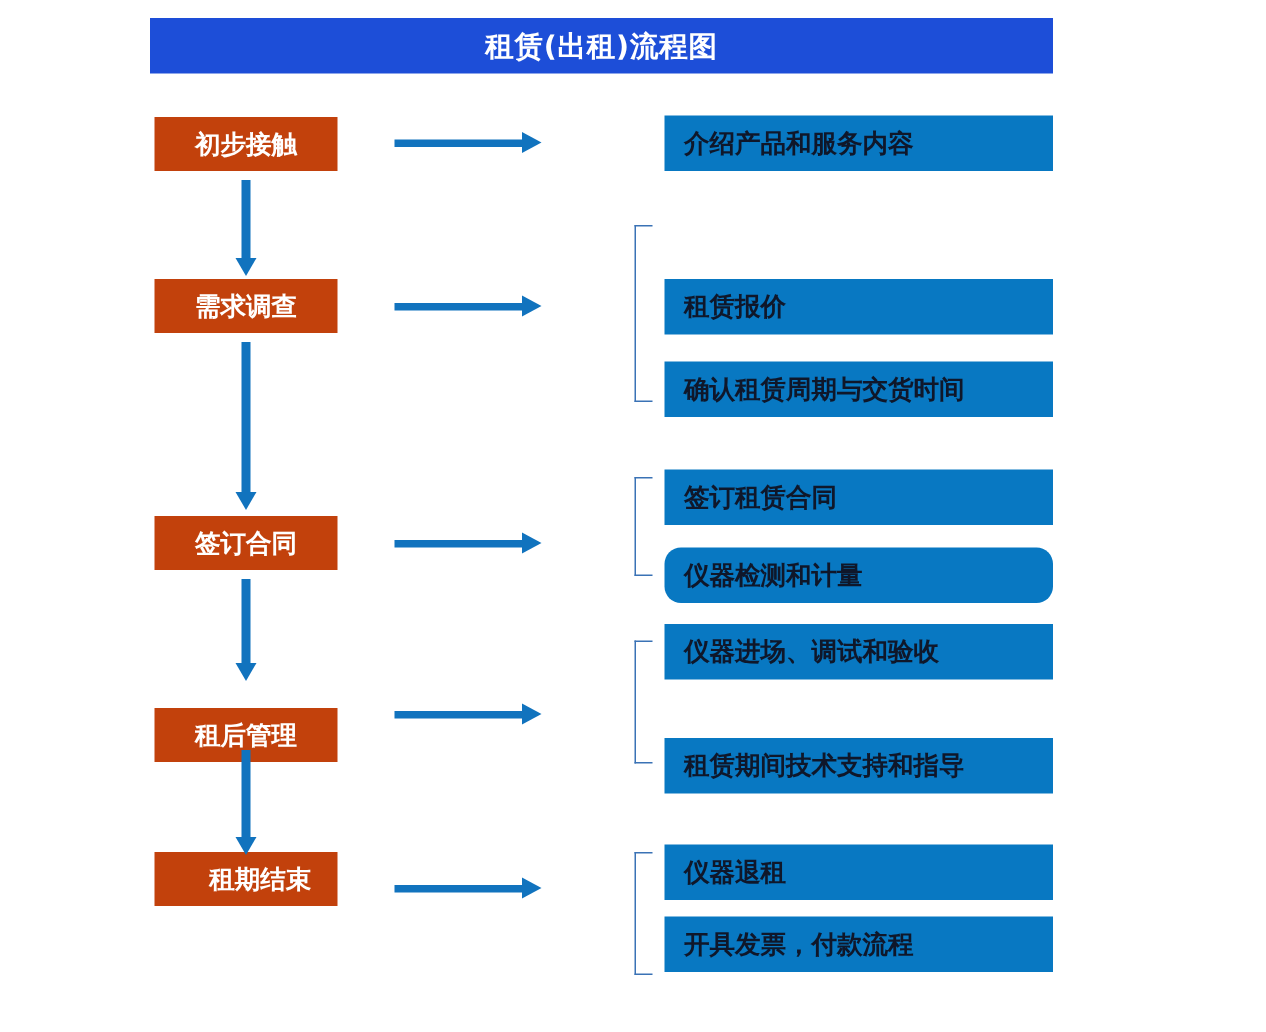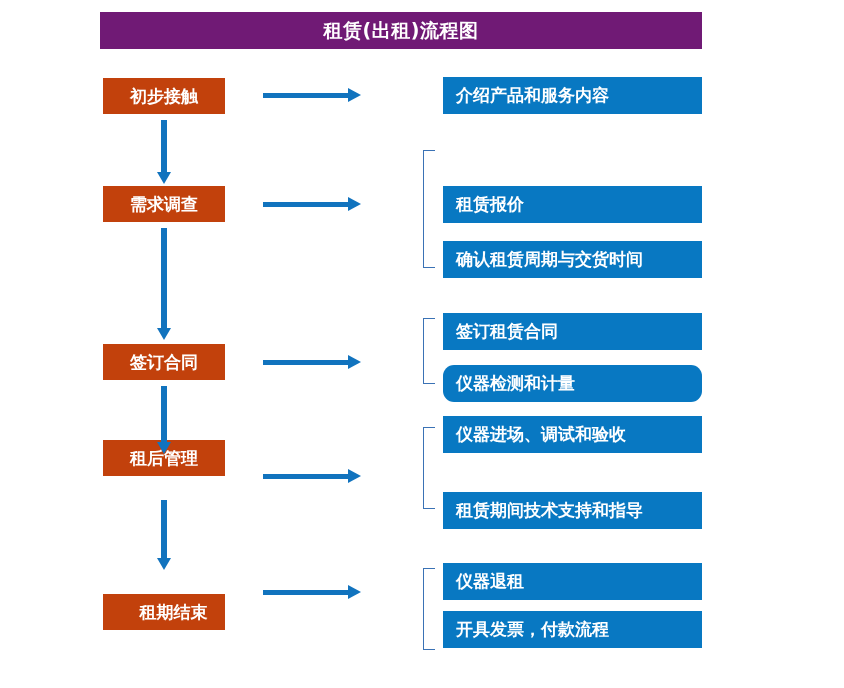--- a/index.html
+++ b/index.html
@@ -22,21 +22,21 @@
     height: 688px;
   }
 
   
   .title-bar {
     position: absolute;
     left: 100px;
     top: 12px;
     width: 602px;
     height: 37px;
-    background: #701a75;
+    background: #1d4ed8;
     color: #ffffff;
     display: flex;
     align-items: center;
     justify-content: center;
     font-size: 19px;
     font-weight: bold;
     letter-spacing: 0.5px;
     box-sizing: border-box;
   }
 
@@ -56,21 +56,21 @@
     box-sizing: border-box;
   }
 
   
   .detail-box {
     position: absolute;
     left: 443px;
     width: 259px;
     height: 37px;
     background: #0878c2;
-    color: #ffffff;
+    color: #0f172a;
     display: flex;
     align-items: center;
     font-size: 17px;
     font-weight: bold;
     padding-left: 13px;
     box-sizing: border-box;
   }
 
   
   .h-arrow {
@@ -133,22 +133,22 @@
 </head>
 <body>
 
 <div id="canvas">
 
   <div class="title-bar">租赁(出租)流程图</div>
 
   <div class="stage-box" style="top:78px;">初步接触</div>
   <div class="stage-box" style="top:186px;">需求调查</div>
   <div class="stage-box" style="top:344px;">签订合同</div>
-  <div class="stage-box" style="top:440px;">租后管理</div>
-  <div class="stage-box" style="top:594px;padding-left:19px;">租期结束</div>
+  <div class="stage-box" style="top:472px;">租后管理</div>
+  <div class="stage-box" style="top:568px;padding-left:19px;">租期结束</div>
 
   <div class="v-arrow" style="top:120px; height:64px;">
     <div class="shaft" style="height:52px;"></div>
     <div class="head" style="top:52px;"></div>
   </div>
 
   <div class="v-arrow" style="top:228px; height:112px;">
     <div class="shaft" style="height:100px;"></div>
     <div class="head" style="top:100px;"></div>
   </div>

